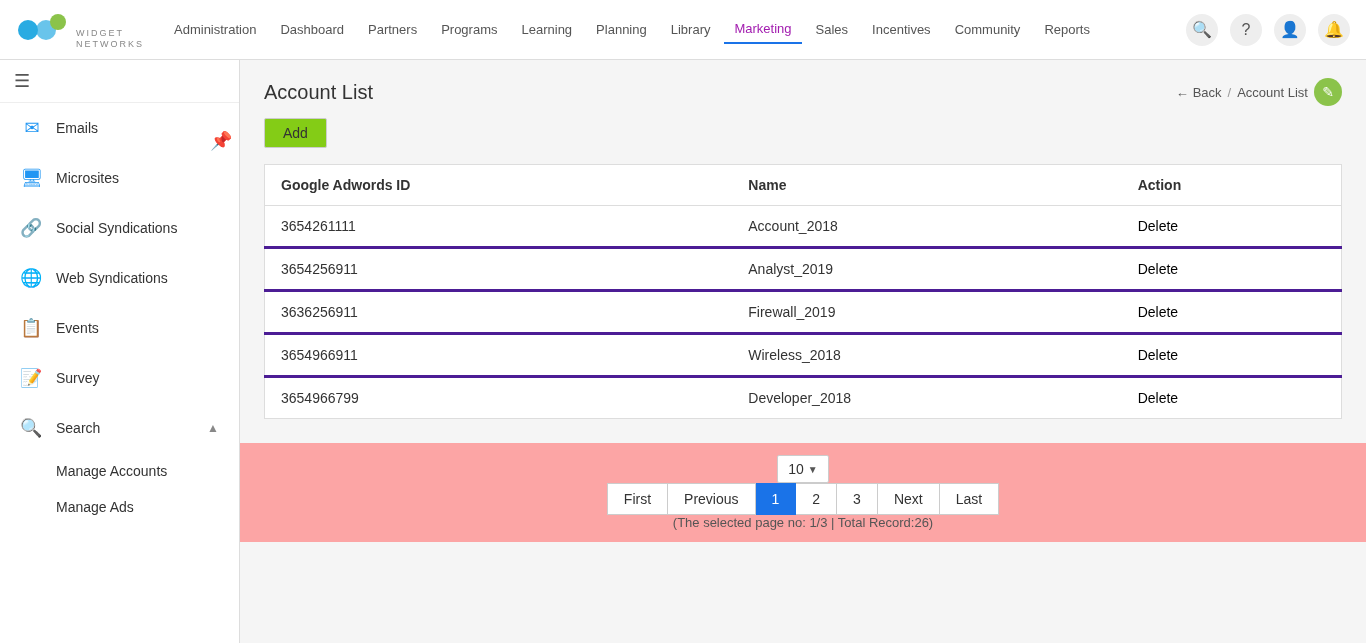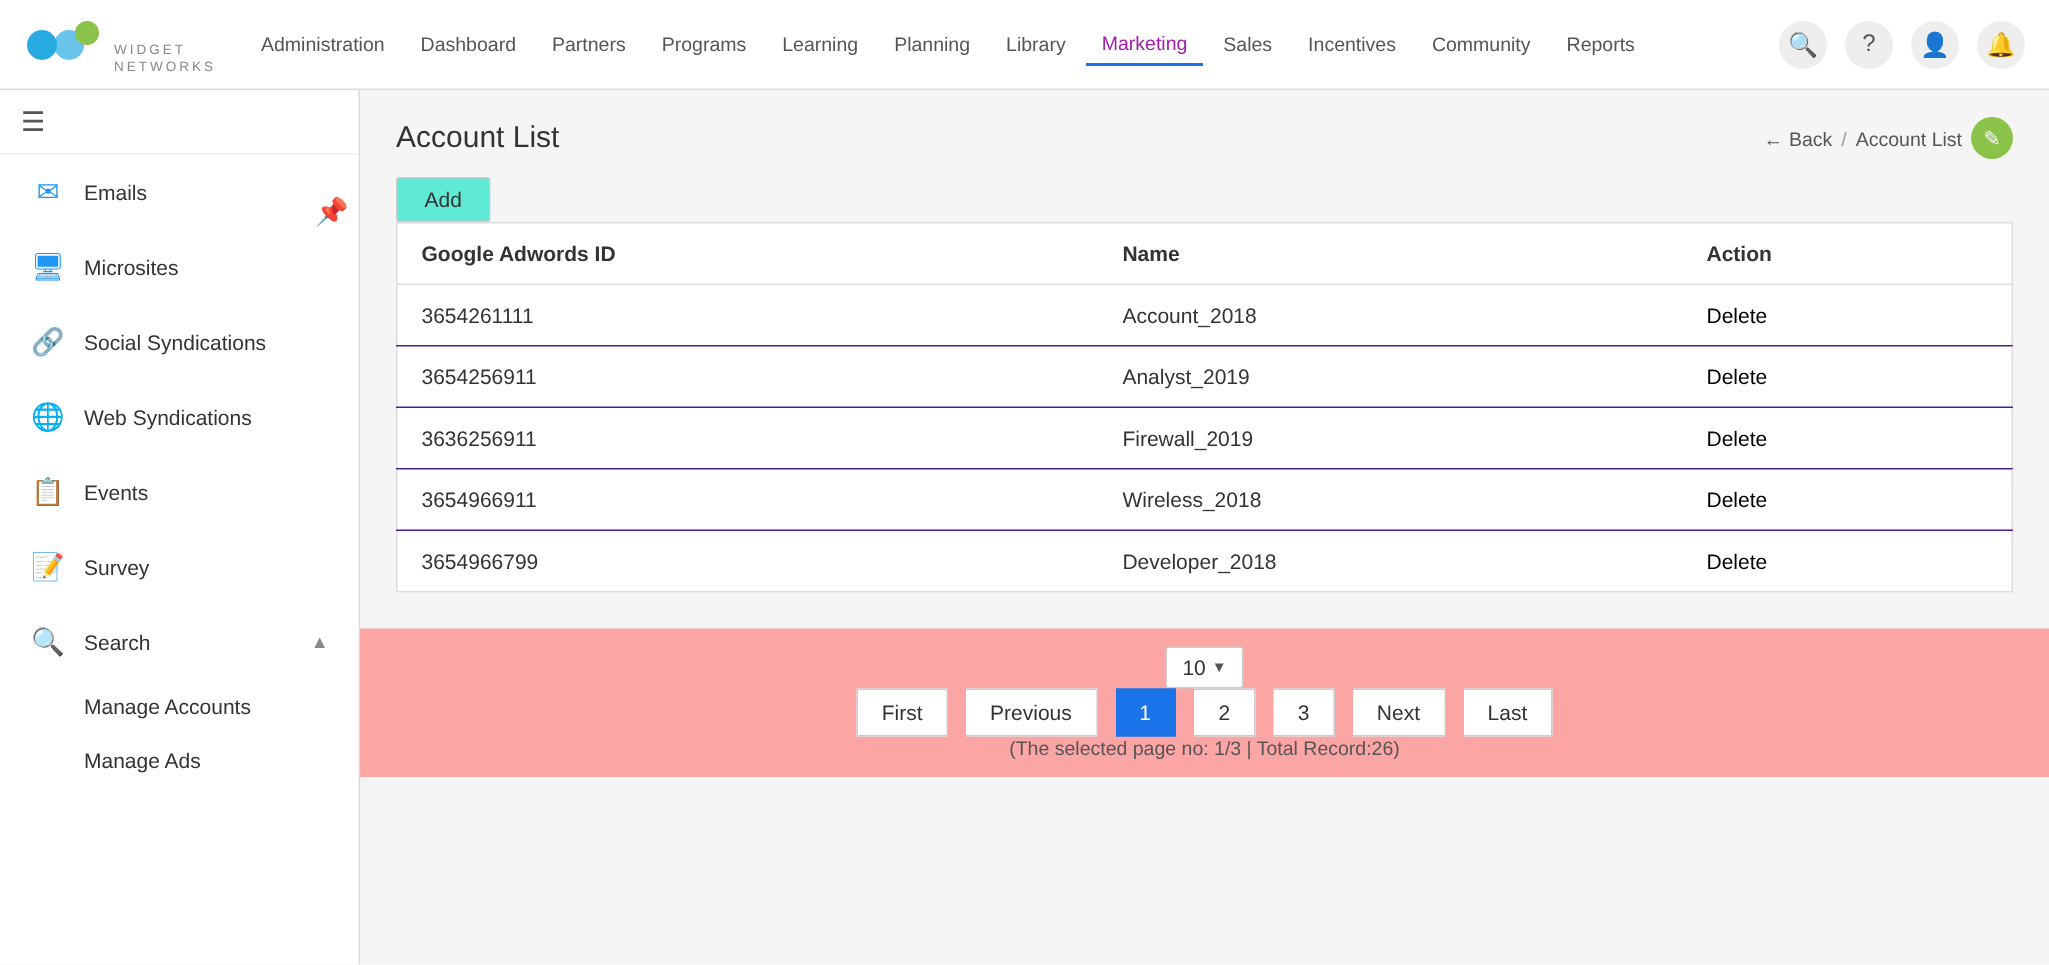--- a/index.html
+++ b/index.html
@@ -71,49 +71,49 @@
     .breadcrumb-sep { color: #999; }
     .edit-badge {
       width: 28px; height: 28px; border-radius: 50%; background: #8bc34a;
       display: flex; align-items: center; justify-content: center;
       color: #fff; font-size: 14px; cursor: pointer;
     }
 
     
     .table-area { padding: 0 24px 24px 24px; }
     .add-btn {
-      padding: 6px 18px; background: #5eead4;
+      margin-bottom: 16px; padding: 6px 18px; background: #84cc16;
       border: 1px solid #ccc; color: #333; cursor: pointer; font-size: 14px;
       border-radius: 2px;
     }
 
     .data-table { width: 100%; background: #fff; border-collapse: collapse; border: 1px solid #ddd; }
     .data-table th {
       text-align: left; padding: 12px 16px; font-weight: bold;
       background: #fff; border-bottom: 1px solid #ddd; color: #333; font-size: 14px;
     }
     .data-table td {
-      padding: 12px 16px; border-bottom: 1px solid #4c1d95; color: #333; font-size: 14px;
+      padding: 12px 16px; border-bottom: 3px solid #4c1d95; color: #333; font-size: 14px;
     }
     .data-table tr:last-child td { border-bottom: none; }
     .delete-link { color: #000000; cursor: pointer; text-decoration: none; }
 
     
     .pagination-bar {
       display: flex; align-items: center; justify-content: space-between;
       padding: 12px 24px; background: #fca5a5; flex-direction: column;
     }
     .pagination-left { display: flex; align-items: center; gap: 8px; }
     .per-page-select {
       display: flex; align-items: center; gap: 4px;
       border: 1px solid #ccc; background: #fff; padding: 5px 10px;
       cursor: pointer; font-size: 14px; border-radius: 2px;
     }
     .per-page-select .arrow { font-size: 10px; color: #555; }
-    .pagination-center { display: flex; align-items: center; gap: 12px; }
+    .pagination-center { display: flex; align-items: center; gap: 0; }
     .page-btn {
       padding: 7px 16px; border: 1px solid #ccc; background: #fff;
       cursor: pointer; font-size: 14px; color: #333; margin: 0;
     }
     .page-btn.active { background: #1a73e8; color: #fff; border-color: #1a73e8; }
     .page-btn + .page-btn { border-left: none; }
     .pagination-right { font-size: 13px; color: #555; }
   </style>
 </head>
 <body>

